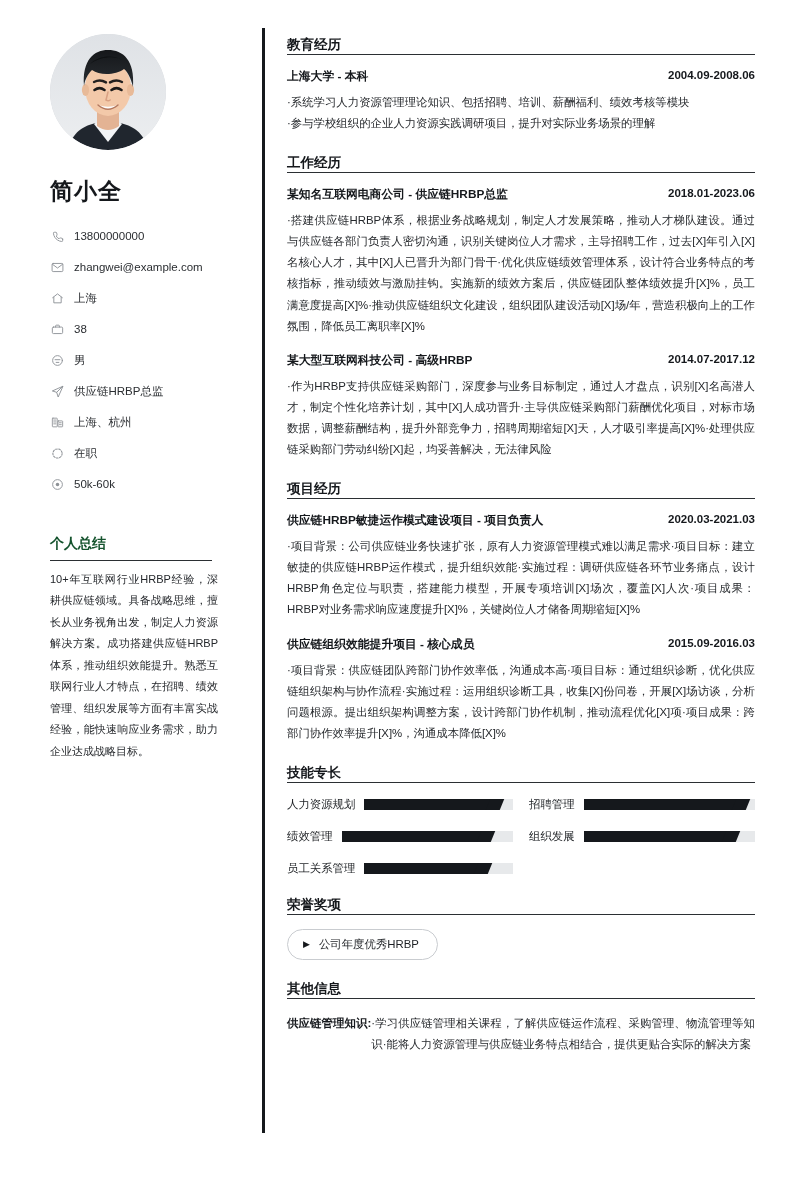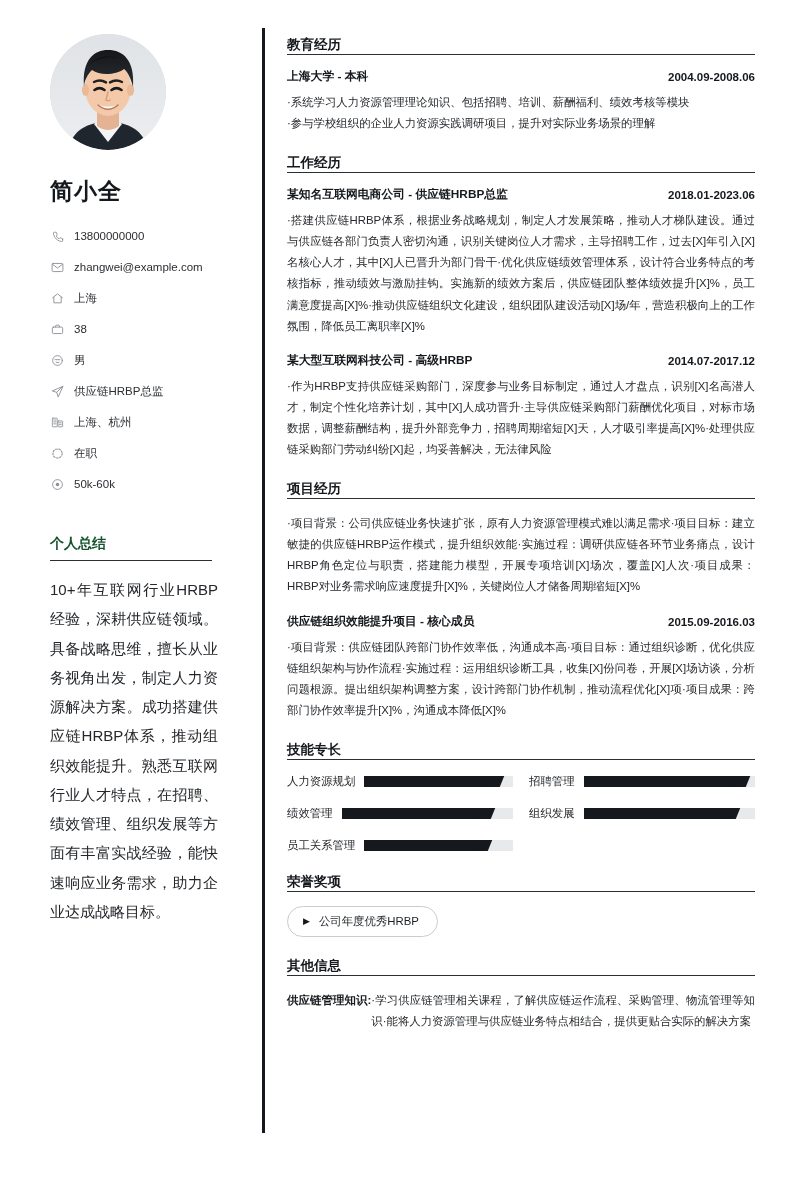--- a/index.html
+++ b/index.html
@@ -83,22 +83,22 @@
   .side-heading {
     font-size: 14px;
     font-weight: bold;
     color: #14532d;
     padding-bottom: 7px;
     border-bottom: 1.5px solid #2b2f33;
     display: block;
     width: 162px;
   }
   .side-body {
-    margin-top: 14px;
-    font-size: 15px;
+    margin-top: 8px;
+    font-size: 11px;
     line-height: 1.95;
     color: #24272b;
     width: 168px;
     text-align: justify;
   }
 
   
   .main {
     position: absolute;
     left: 287px;
@@ -115,21 +115,21 @@
     padding-bottom: 0;
     border-bottom: 1.5px solid #2b2f33;
     margin-bottom: 14px;
   }
 
   .entry { margin-bottom: 16px; }
   .entry:last-child { margin-bottom: 4px; }
   .entry-head {
     display: flex;
     justify-content: space-between;
-    align-items: center;
+    align-items: flex-start;
     gap: 10px;
     margin-bottom: 7px;
   }
   .entry-title {
     font-size: 11.8px;
     font-weight: bold;
     color: #15181c;
   }
   .entry-date {
     font-size: 11.5px;
@@ -412,20 +412,24 @@
           <span class="entry-date">2014.07-2017.12</span>
         </div>
         <div class="entry-desc">·作为HRBP支持供应链采购部门，深度参与业务目标制定，通过人才盘点，识别[X]名高潜人才，制定个性化培养计划，其中[X]人成功晋升·主导供应链采购部门薪酬优化项目，对标市场数据，调整薪酬结构，提升外部竞争力，招聘周期缩短[X]天，人才吸引率提高[X]%·处理供应链采购部门劳动纠纷[X]起，均妥善解决，无法律风险</div>
       </div>
     </section>
 
     <section class="section">
       <h2 class="sec-heading">项目经历</h2>
 
       <div class="entry">
+        <div class="entry-head">
+          <span class="entry-title">供应链HRBP敏捷运作模式建设项目 - 项目负责人</span>
+          <span class="entry-date">2020.03-2021.03</span>
+        </div>
         <div class="entry-desc">·项目背景：公司供应链业务快速扩张，原有人力资源管理模式难以满足需求·项目目标：建立敏捷的供应链HRBP运作模式，提升组织效能·实施过程：调研供应链各环节业务痛点，设计HRBP角色定位与职责，搭建能力模型，开展专项培训[X]场次，覆盖[X]人次·项目成果：HRBP对业务需求响应速度提升[X]%，关键岗位人才储备周期缩短[X]%</div>
       </div>
 
       <div class="entry">
         <div class="entry-head">
           <span class="entry-title">供应链组织效能提升项目 - 核心成员</span>
           <span class="entry-date">2015.09-2016.03</span>
         </div>
         <div class="entry-desc">·项目背景：供应链团队跨部门协作效率低，沟通成本高·项目目标：通过组织诊断，优化供应链组织架构与协作流程·实施过程：运用组织诊断工具，收集[X]份问卷，开展[X]场访谈，分析问题根源。提出组织架构调整方案，设计跨部门协作机制，推动流程优化[X]项·项目成果：跨部门协作效率提升[X]%，沟通成本降低[X]%</div>
       </div>

